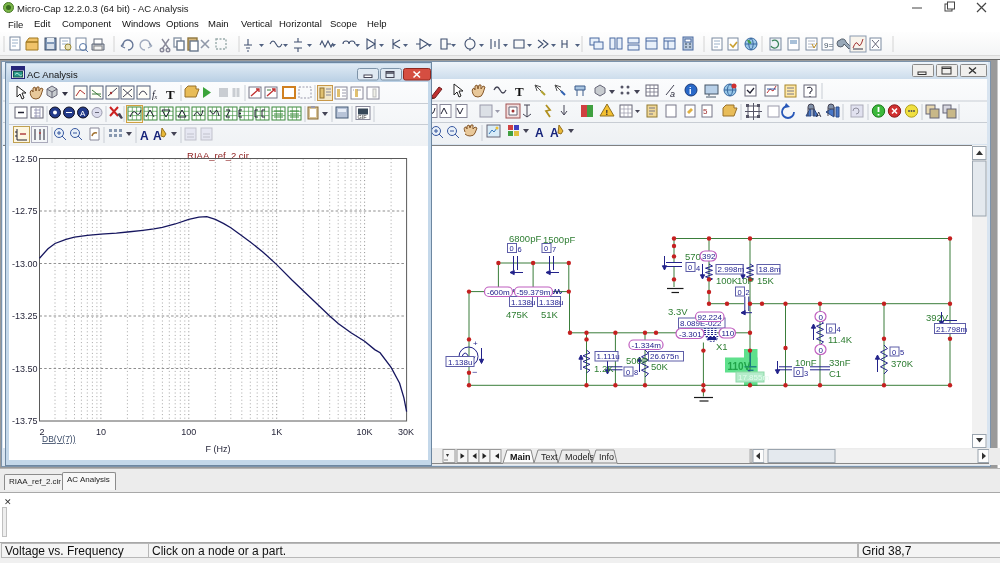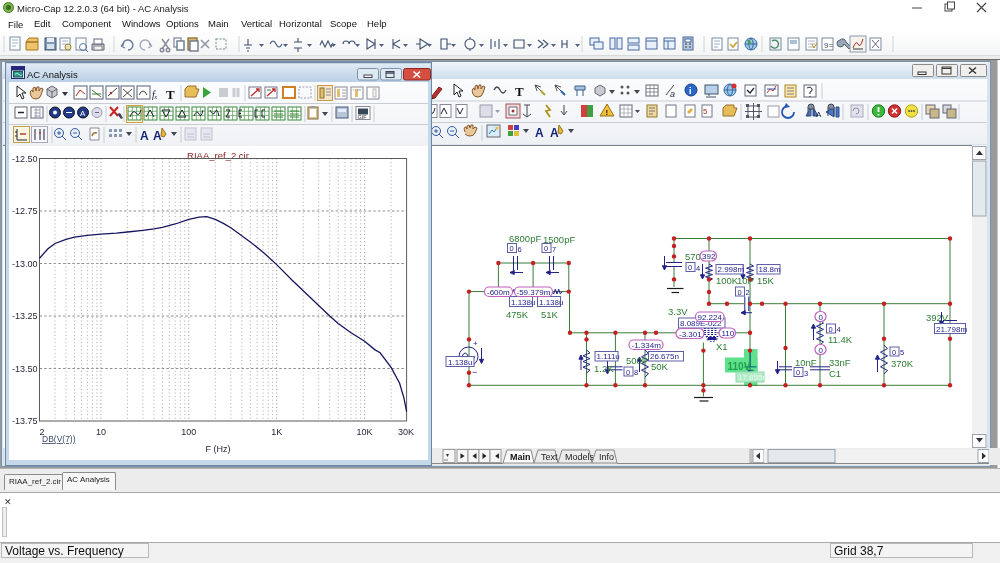--- a/index.html
+++ b/index.html
@@ -955,15 +955,16 @@
 <div class="abs" id="tabbar">
   <div class="dtab" style="left:4px;top:5px;width:49px;height:13px;">RIAA_ref_2.cir</div>
   <div class="dtab" style="left:62px;top:3px;width:44px;height:15px;background:#f7f7f7;">AC Analysis</div>
 </div>
 <div class="abs" id="panel">
   <span class="abs" style="left:4px;top:4px;font-size:9px;color:#333">✕</span>
   <div class="abs" style="left:2px;top:14px;width:3px;height:28px;border:1px solid #c0c0c0;background:#eee"></div>
 </div>
 <div class="abs" id="statusbar">
   <div class="scell" style="left:1px;width:143px;">Voltage vs. Frequency</div>
-  <div class="scell" style="left:830px;width:138px;">Grid 38,7</div>
+  <div class="scell" style="left:148px;width:705px;">Click on a node or a part.</div>
+  <div class="scell" style="left:858px;width:138px;">Grid 38,7</div>
 </div>
 <div class="abs" id="botstrip"></div>
 
 </body></html>

